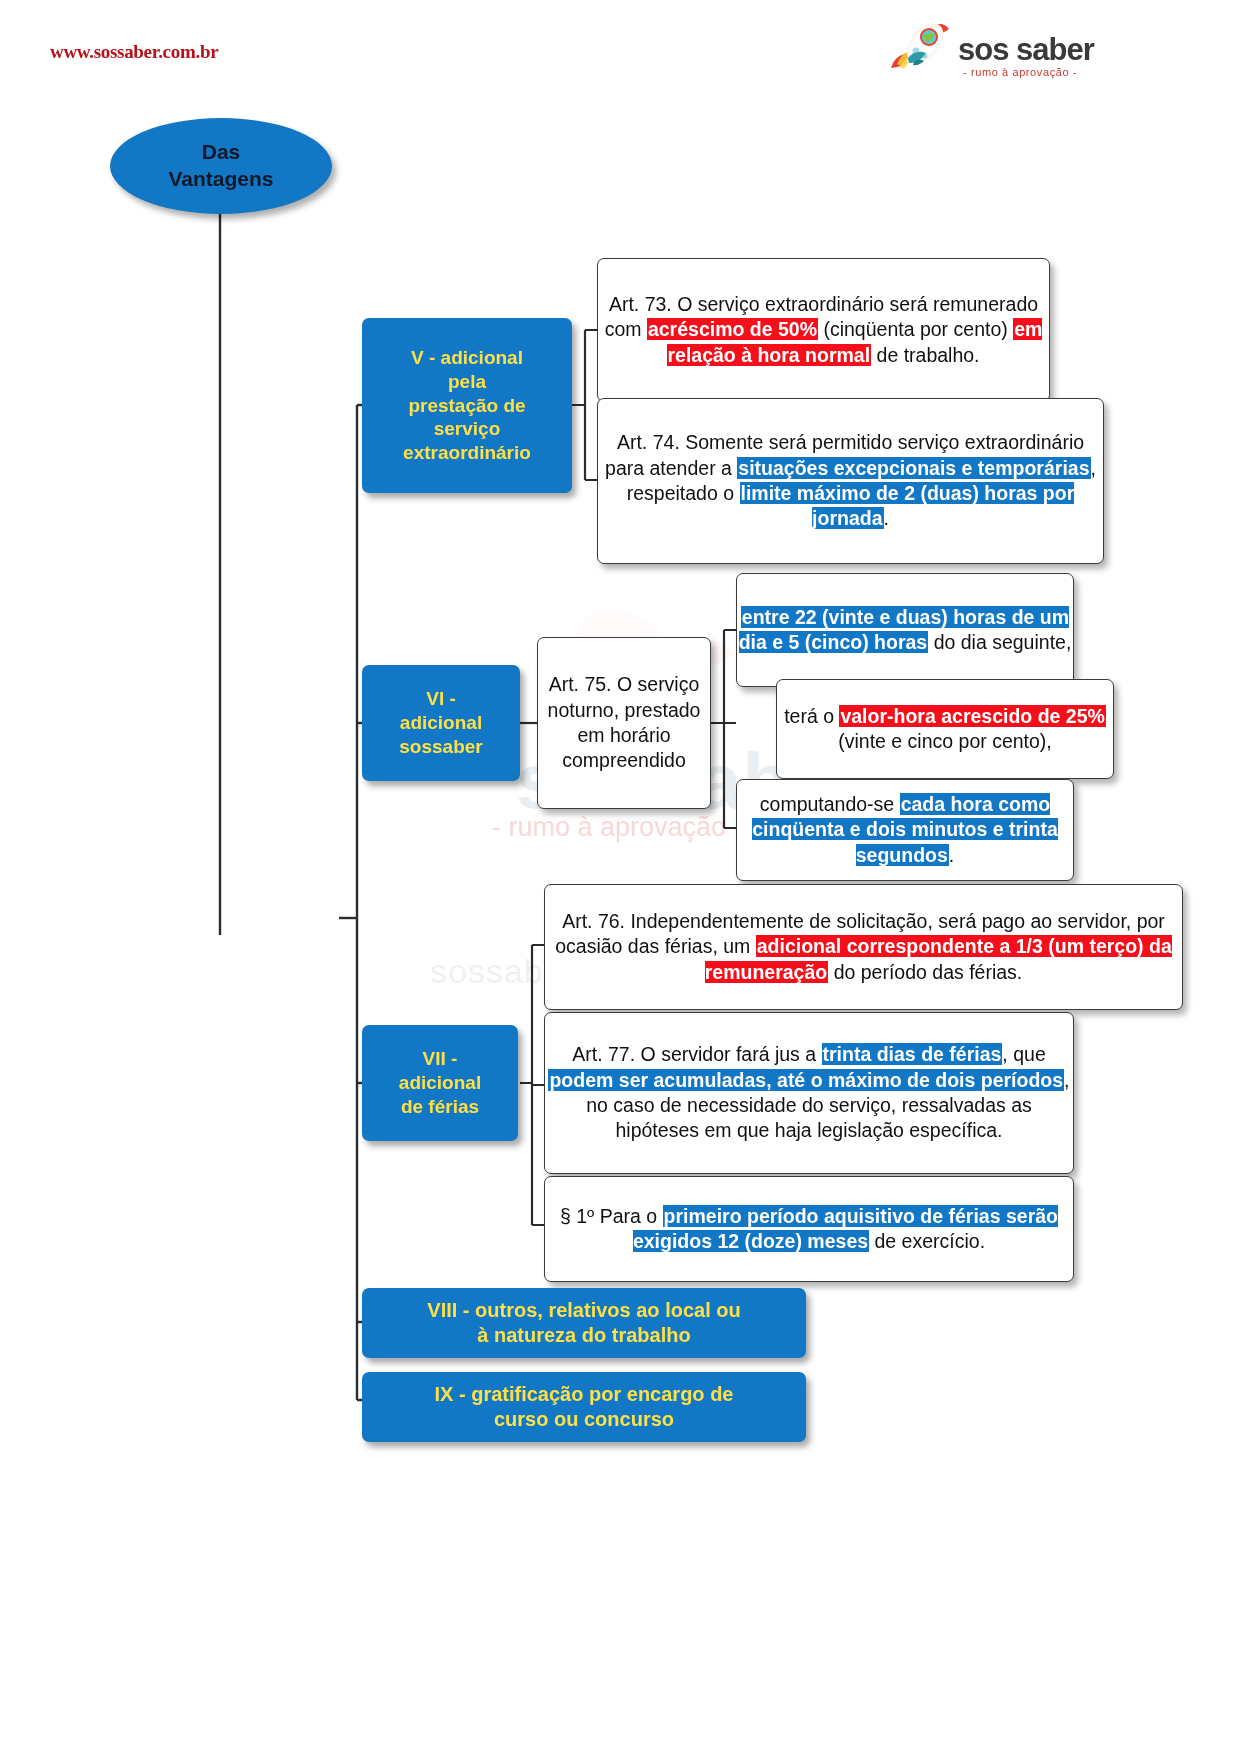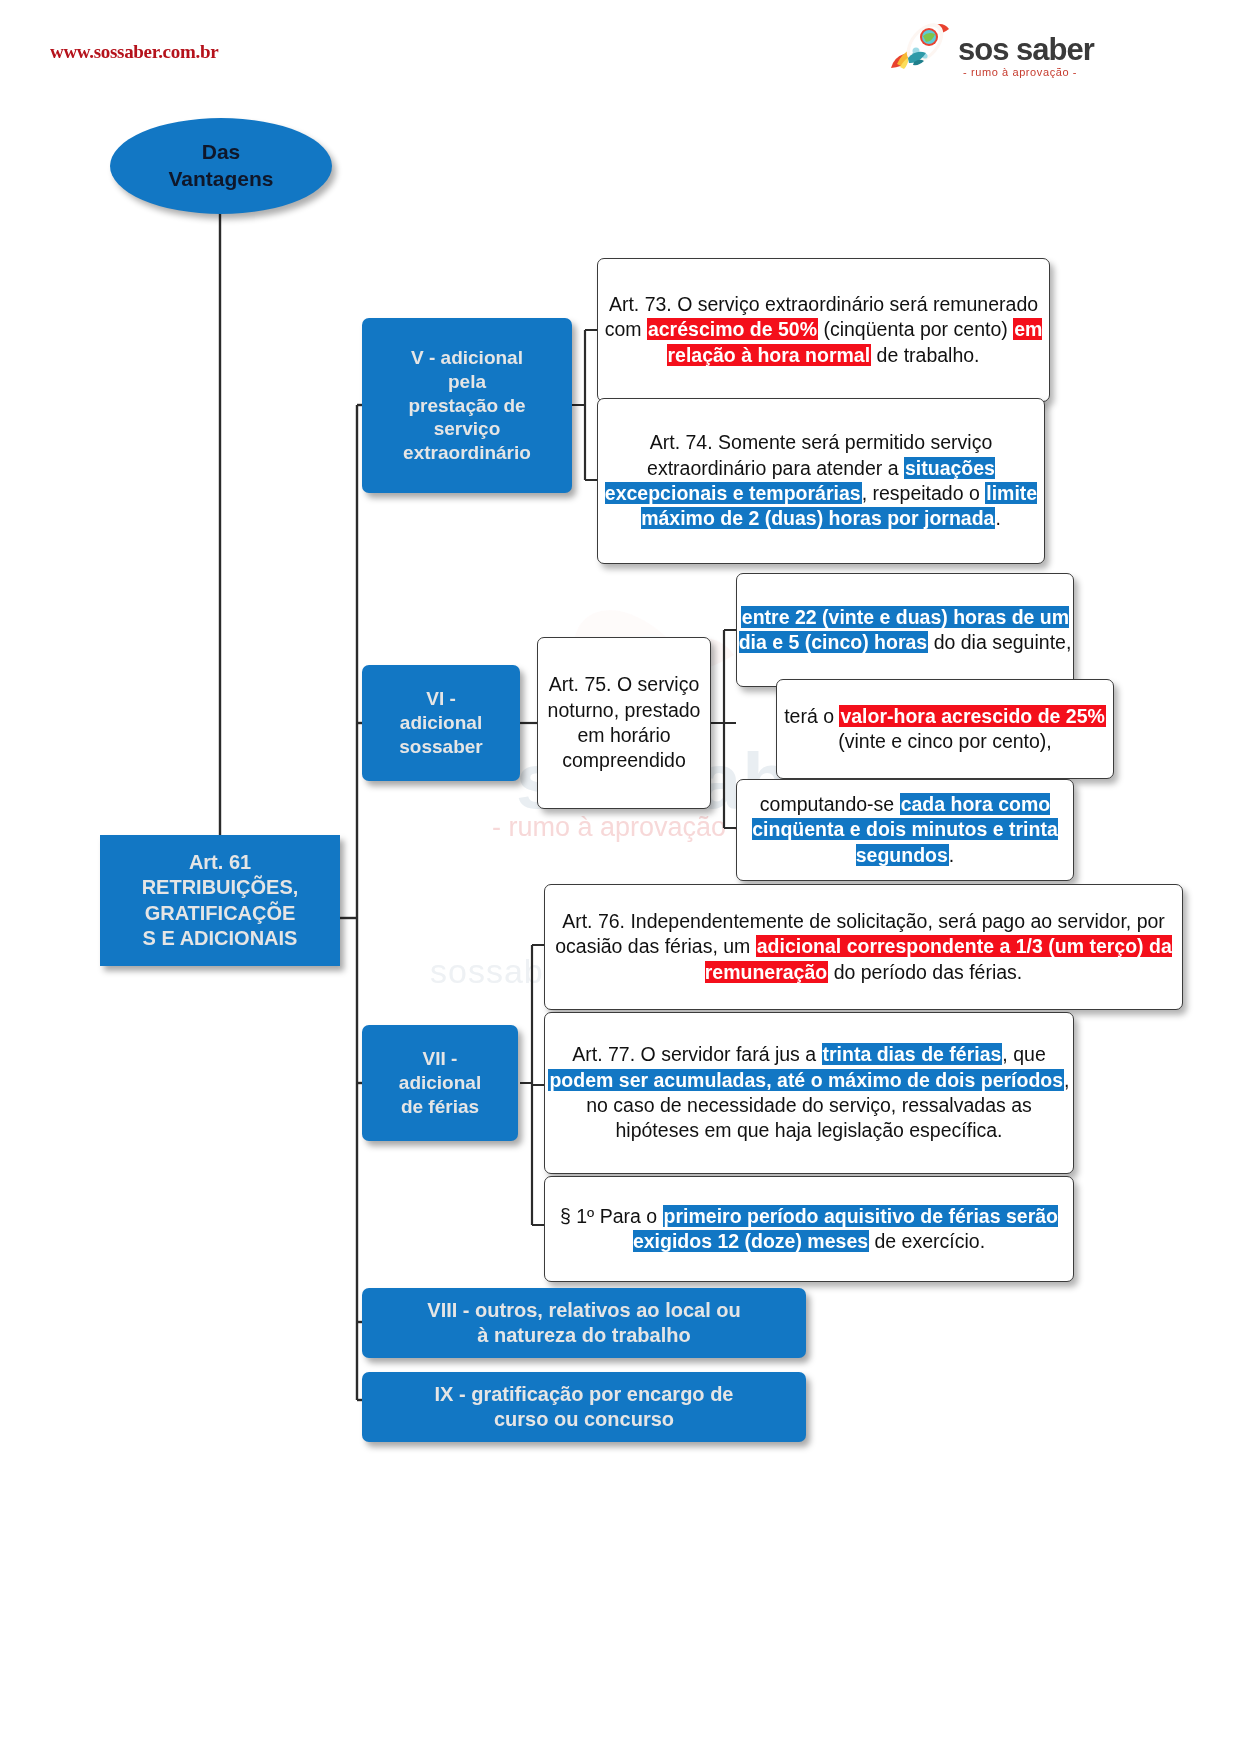--- a/index.html
+++ b/index.html
@@ -46,21 +46,21 @@
   .node{position:absolute;box-sizing:border-box;}
 
   .ellipse{
     background:#1277c4;color:#0f172a;border-radius:50%;
     display:flex;align-items:center;justify-content:center;text-align:center;
     font-weight:bold;font-size:21px;line-height:1.28;
     box-shadow:4px 5px 6px rgba(0,0,0,.32);
   }
 
   .bluebox{
-    background:#1277c4;color:#e5e5e5;
+    background:#1277c4;color:#fde047;
     display:flex;align-items:center;justify-content:center;text-align:center;
     font-weight:bold;line-height:1.26;
     box-shadow:4px 5px 6px rgba(0,0,0,.34);
     padding:4px 6px;
   }
   .bluebox.rounded{border-radius:7px;}
 
   .whitebox{
     background:#ffffff;border:1px solid #3b3b3b;border-radius:7px;
     color:#111;text-align:center;line-height:1.30;
@@ -162,44 +162,36 @@
     </g>
   </svg>
 
   <div class="node ellipse" style="left:110px;top:118px;width:222px;height:96px;">
     <span>
       <span>Das</span><br>
       <span>Vantagens</span>
     </span>
   </div>
 
-  <div class="node bluebox" style="left:100px;top:835px;width:240px;height:131px;font-size:20px;">
-    <span>
-      <span>Art. 61</span><br>
-      <span>RETRIBUIÇÕES,</span><br>
-      <span>GRATIFICAÇÕE</span><br>
-      <span>S E ADICIONAIS</span>
-    </span>
-  </div>
 
   <div class="node bluebox rounded" style="left:362px;top:318px;width:210px;height:175px;font-size:19px;">
     <span>
       <span>V - adicional</span><br>
       <span>pela</span><br>
       <span>prestação de</span><br>
       <span>serviço</span><br>
       <span>extraordinário</span>
     </span>
   </div>
 
   <div class="node whitebox" style="left:597px;top:258px;width:453px;height:144px;font-size:19.5px;">
     <span class="txt"><span class="plain">Art. 73.  O serviço extraordinário será remunerado com </span><mark class="hl-red">acréscimo de 50%</mark><span class="plain"> (cinqüenta por cento) </span><mark class="hl-red">em relação à hora normal</mark><span class="plain"> de trabalho.</span></span>
   </div>
 
-  <div class="node whitebox" style="left:597px;top:398px;width:448px;height:166px;font-size:19.5px;">
+  <div class="node whitebox" style="left:597px;top:398px;width:507px;height:166px;font-size:19.5px;">
     <span class="txt"><span class="plain">Art. 74.  Somente será permitido serviço extraordinário para atender a </span><mark class="hl-blue">situações excepcionais e temporárias</mark><span class="plain">, respeitado o </span><mark class="hl-blue">limite máximo de 2 (duas) horas por jornada</mark><span class="plain">.</span></span>
   </div>
 
   <div class="node bluebox rounded" style="left:362px;top:665px;width:158px;height:116px;font-size:19px;">
     <span>
       <span>VI -</span><br>
       <span>adicional</span><br>
       <span>sossaber</span>
     </span>
   </div>

